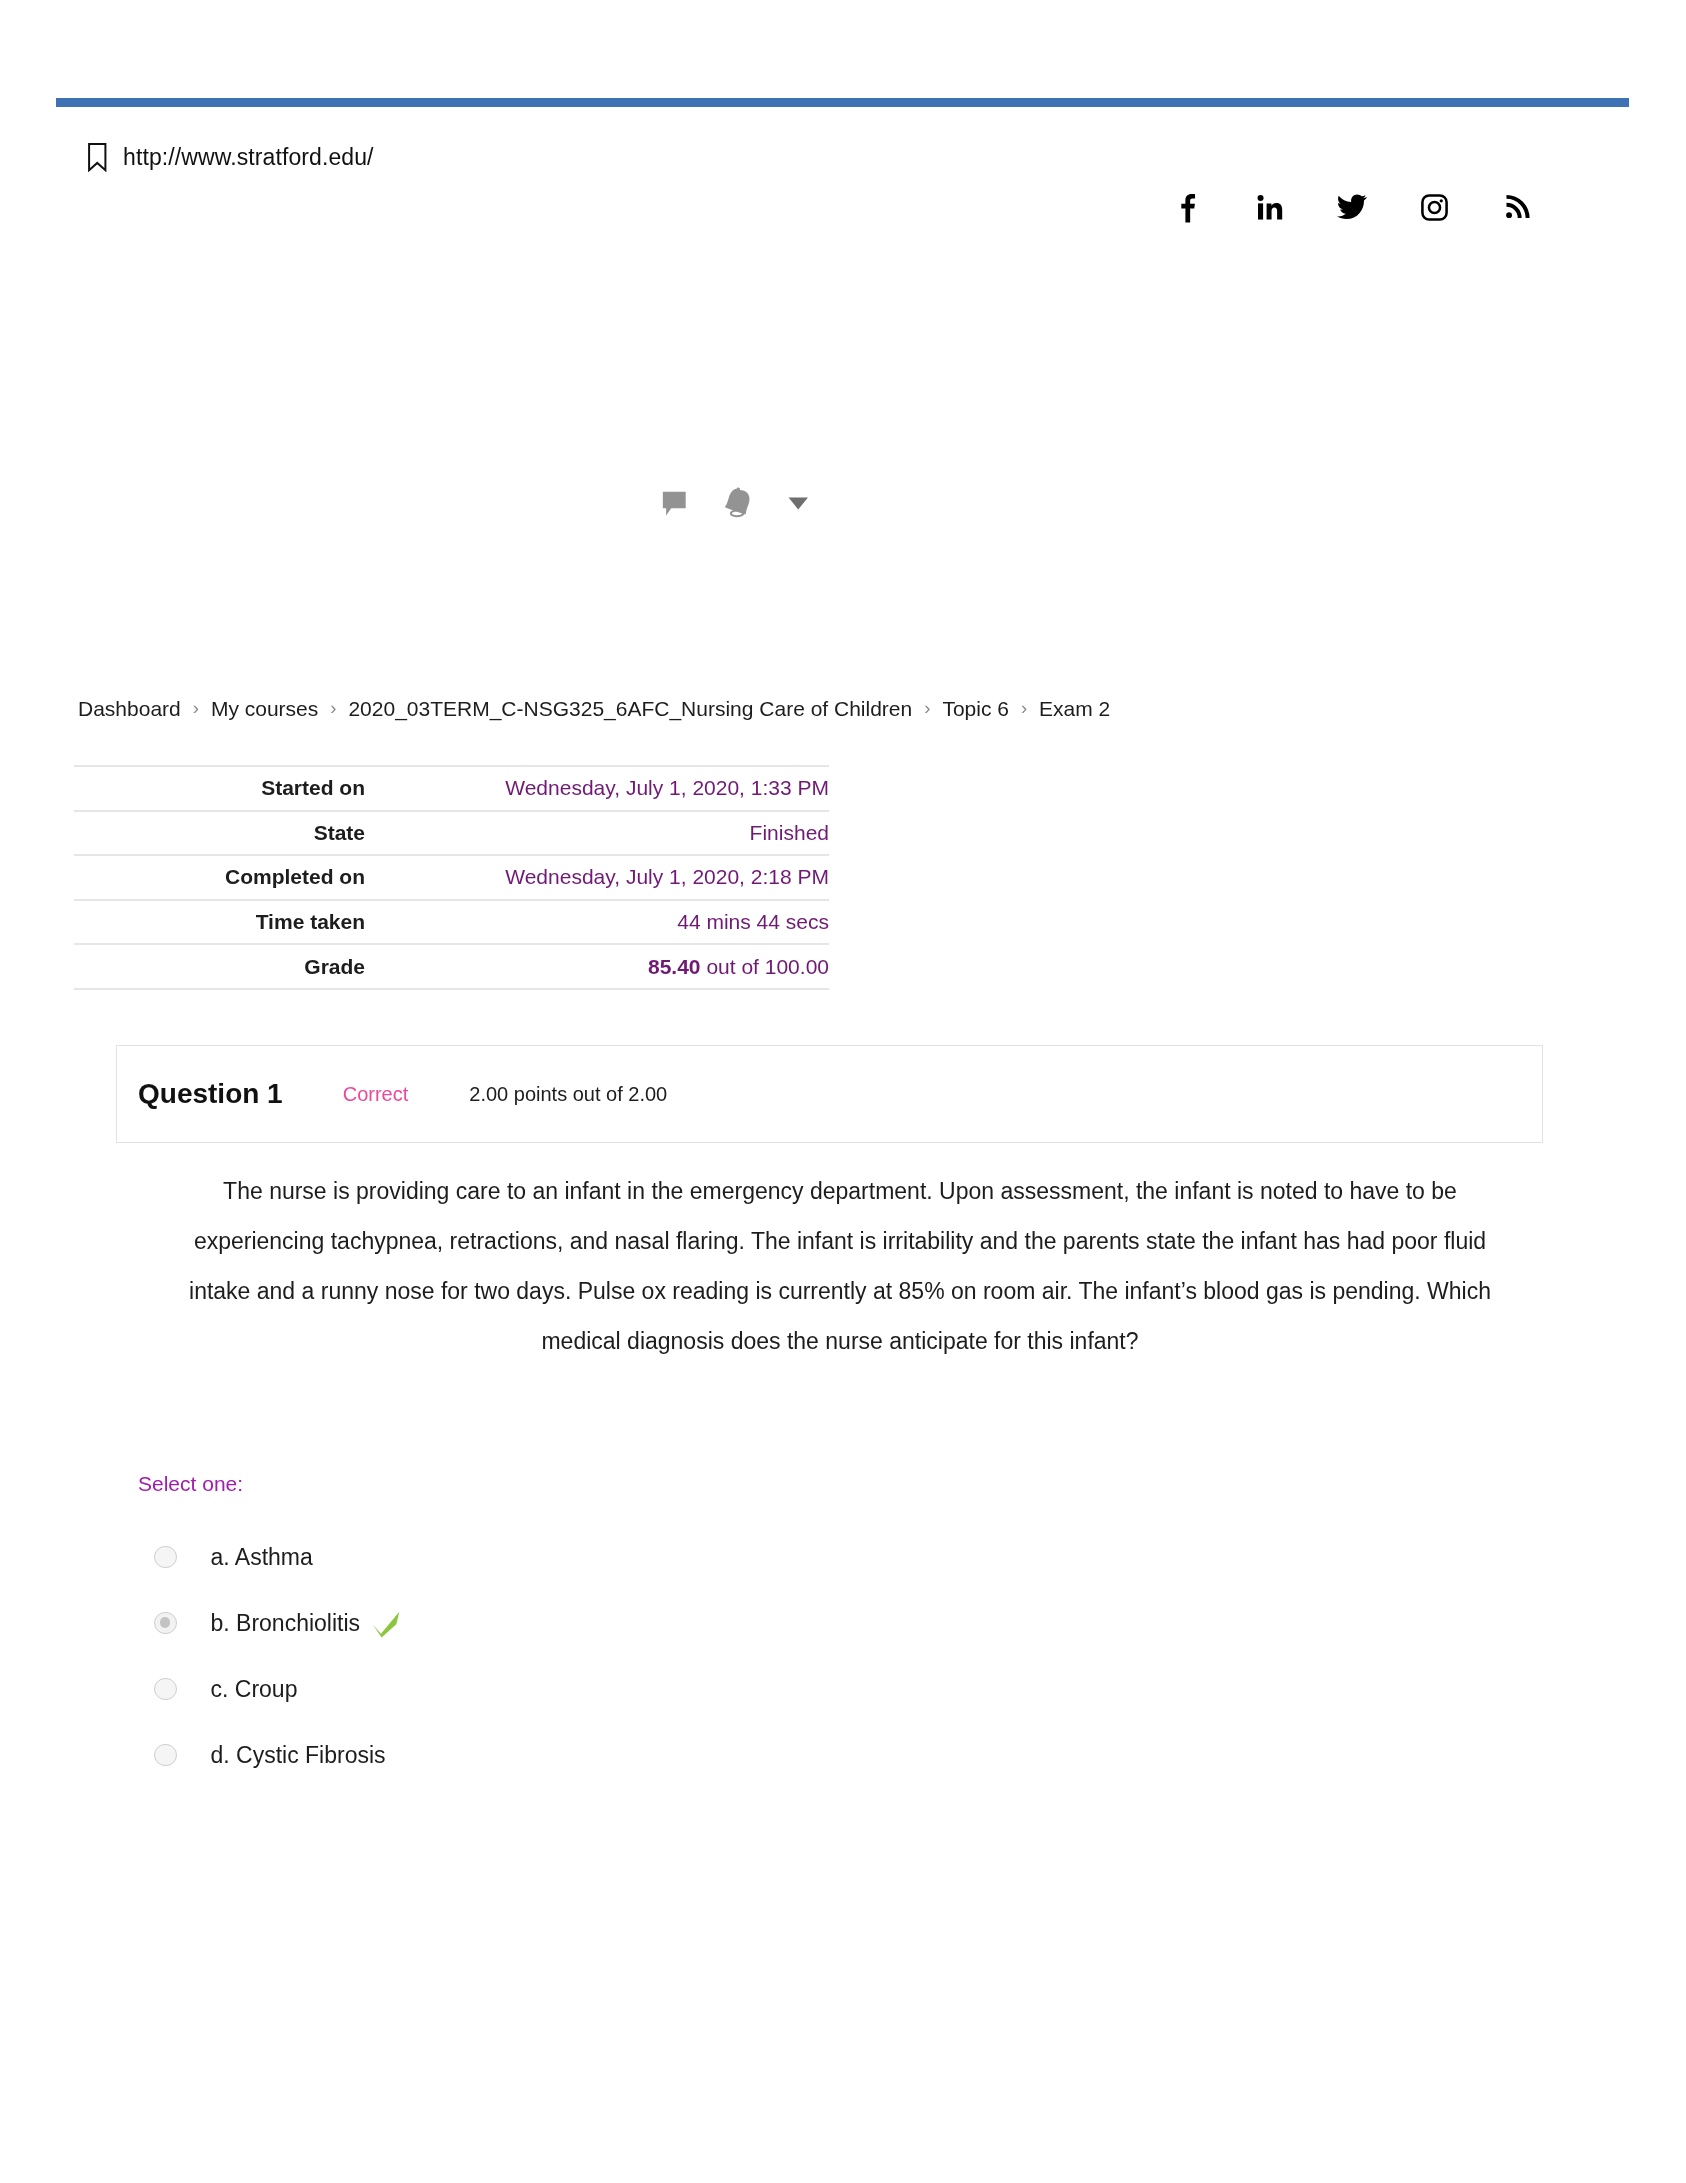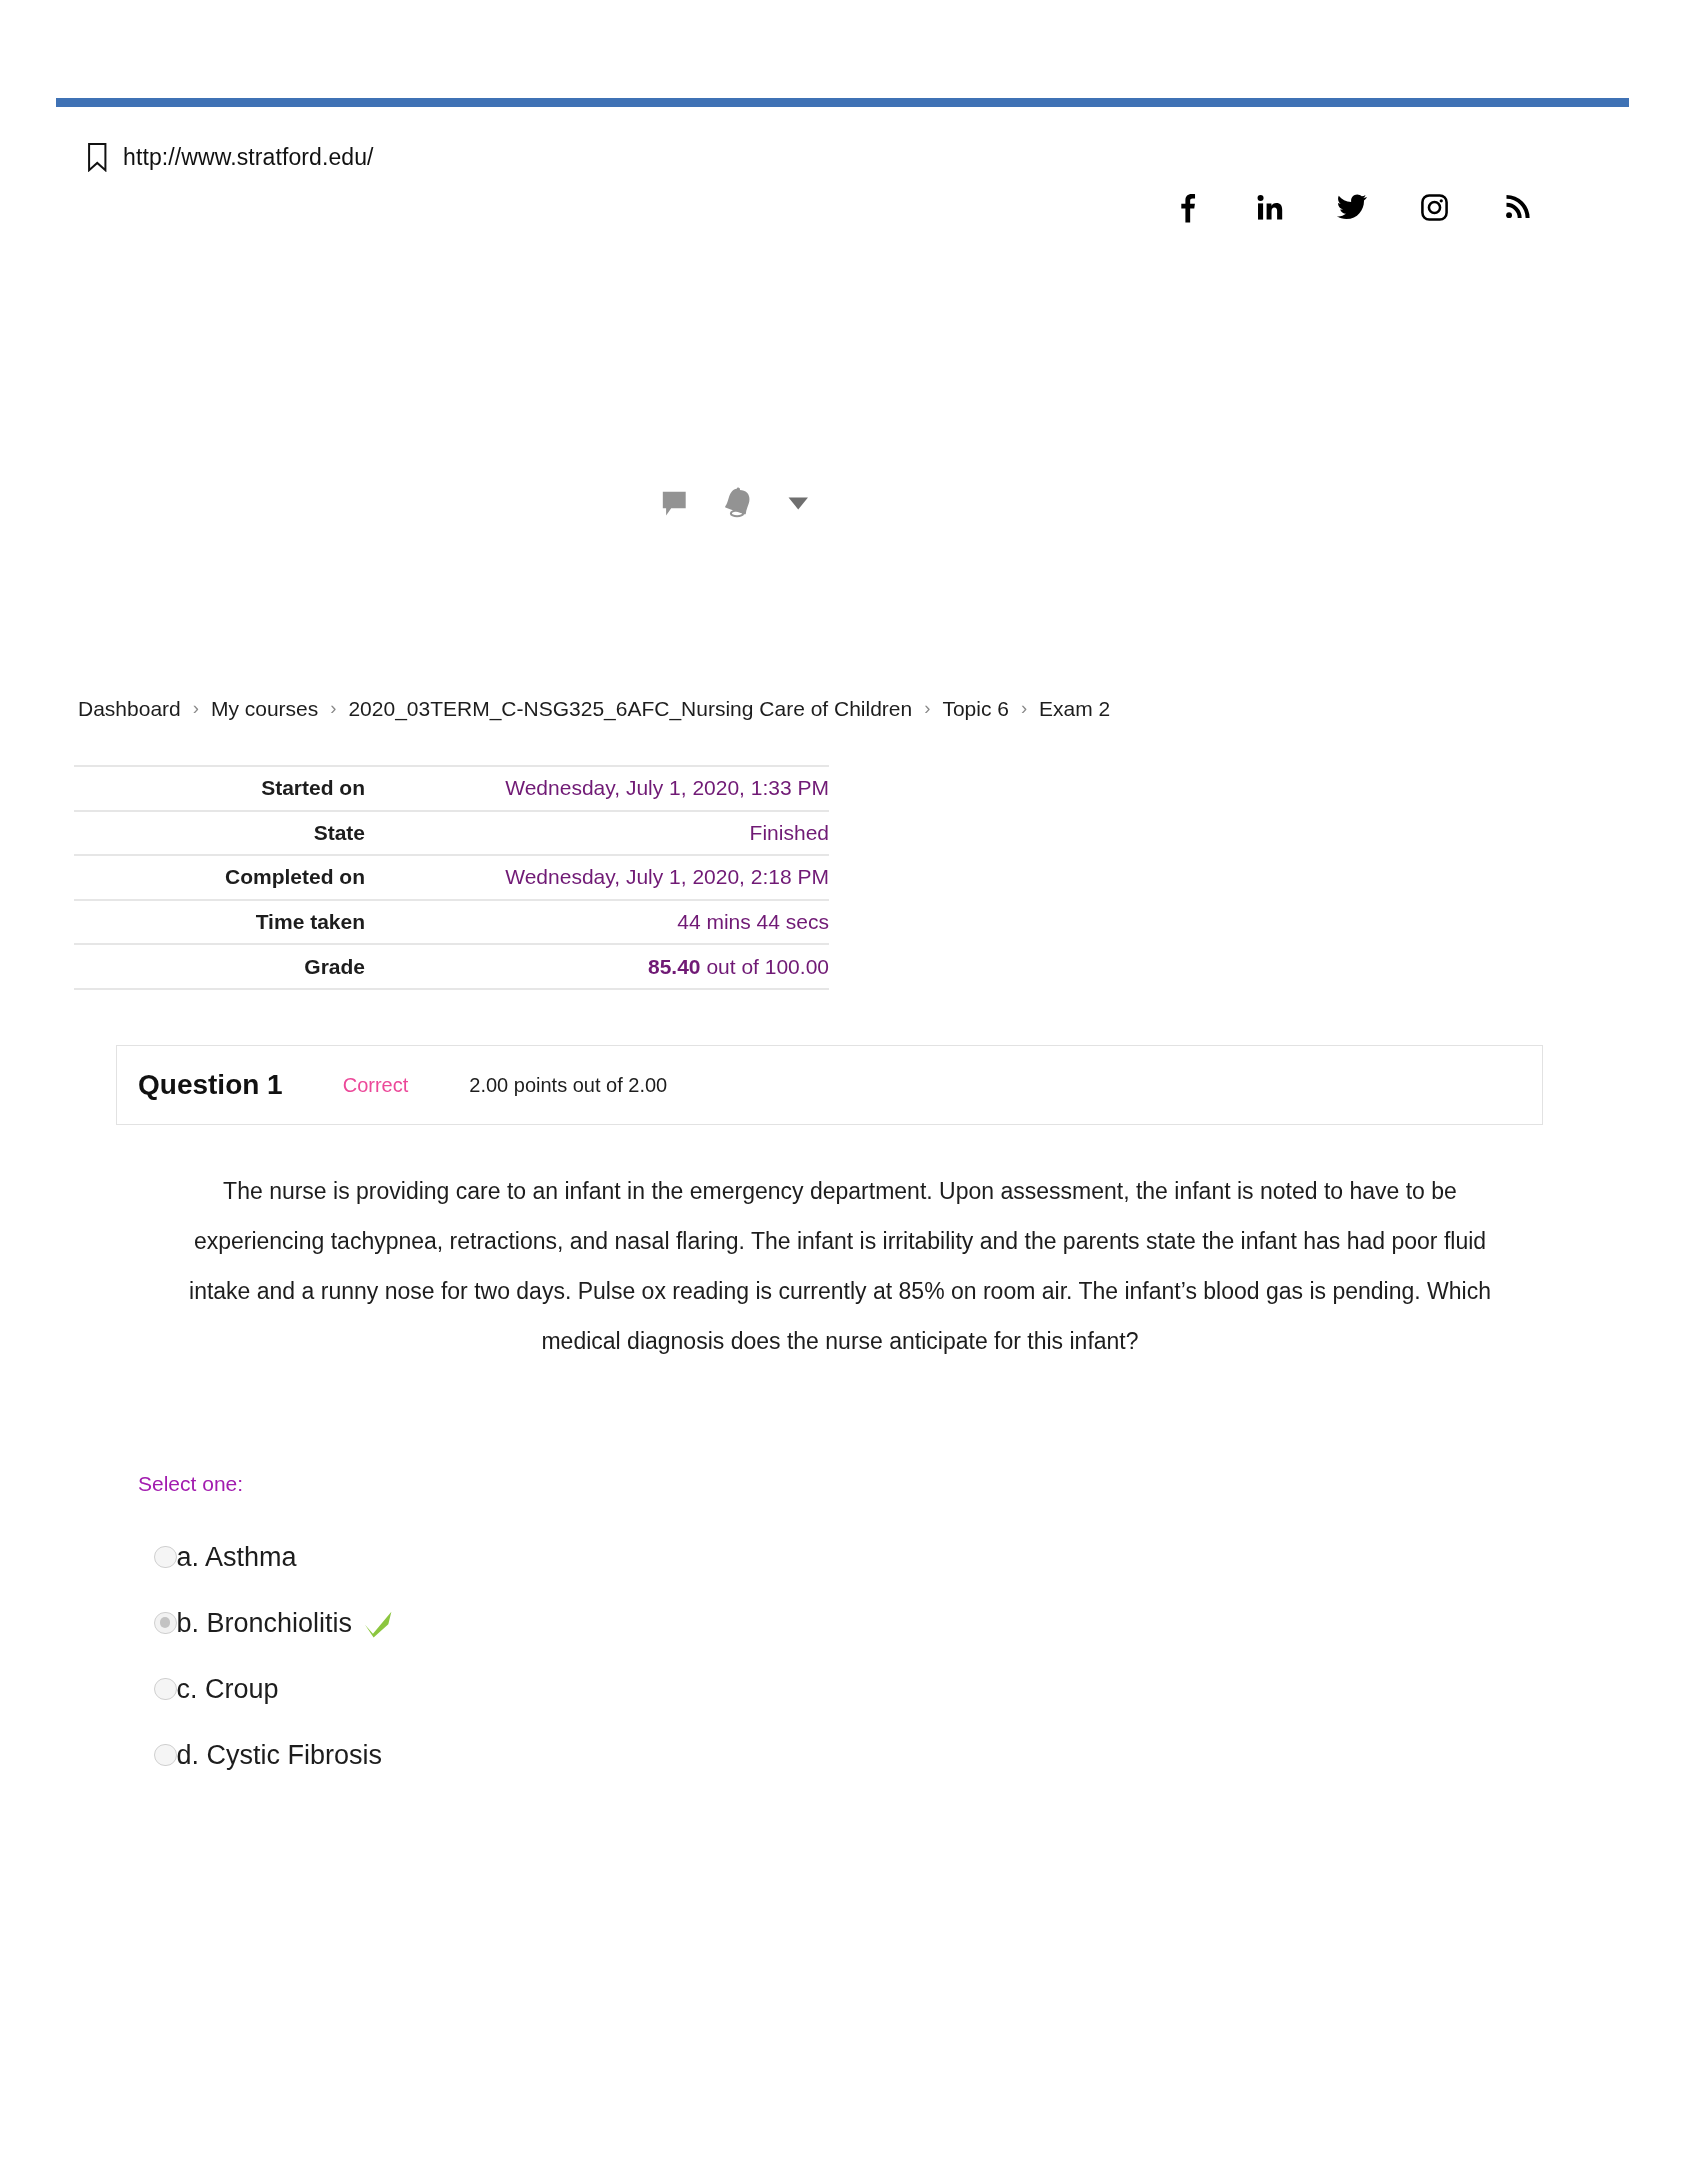--- a/index.html
+++ b/index.html
@@ -135,21 +135,21 @@
     padding-left: 17px;
   }
   .summary .grade-num { font-weight: bold; }
 
   
   .qbox {
     position: absolute;
     top: 1045px;
     left: 116px;
     width: 1427px;
-    height: 80px;
+    height: 98px;
     border: 1.3px solid #e2e2e2;
     box-sizing: border-box;
     background: #ffffff;
   }
   .qbox-inner {
     position: absolute;
     left: 0;
     top: 0;
     width: 100%;
     height: 100%;
@@ -224,21 +224,22 @@
     content: "";
     position: absolute;
     left: 4.6px;
     top: 4.6px;
     width: 10.6px;
     height: 10.6px;
     border-radius: 50%;
     background: #c3c3c3;
   }
   .answer .label {
-    font-size: 27px;
+    margin-left: 34px;
+    font-size: 23px;
     color: #1d1d1d;
     white-space: nowrap;
   }
   .answer .tick {
     margin-left: 10.6px;
     display: inline-flex;
     align-items: center;
   }
   .answer .tick svg { display: block; }
 </style>

